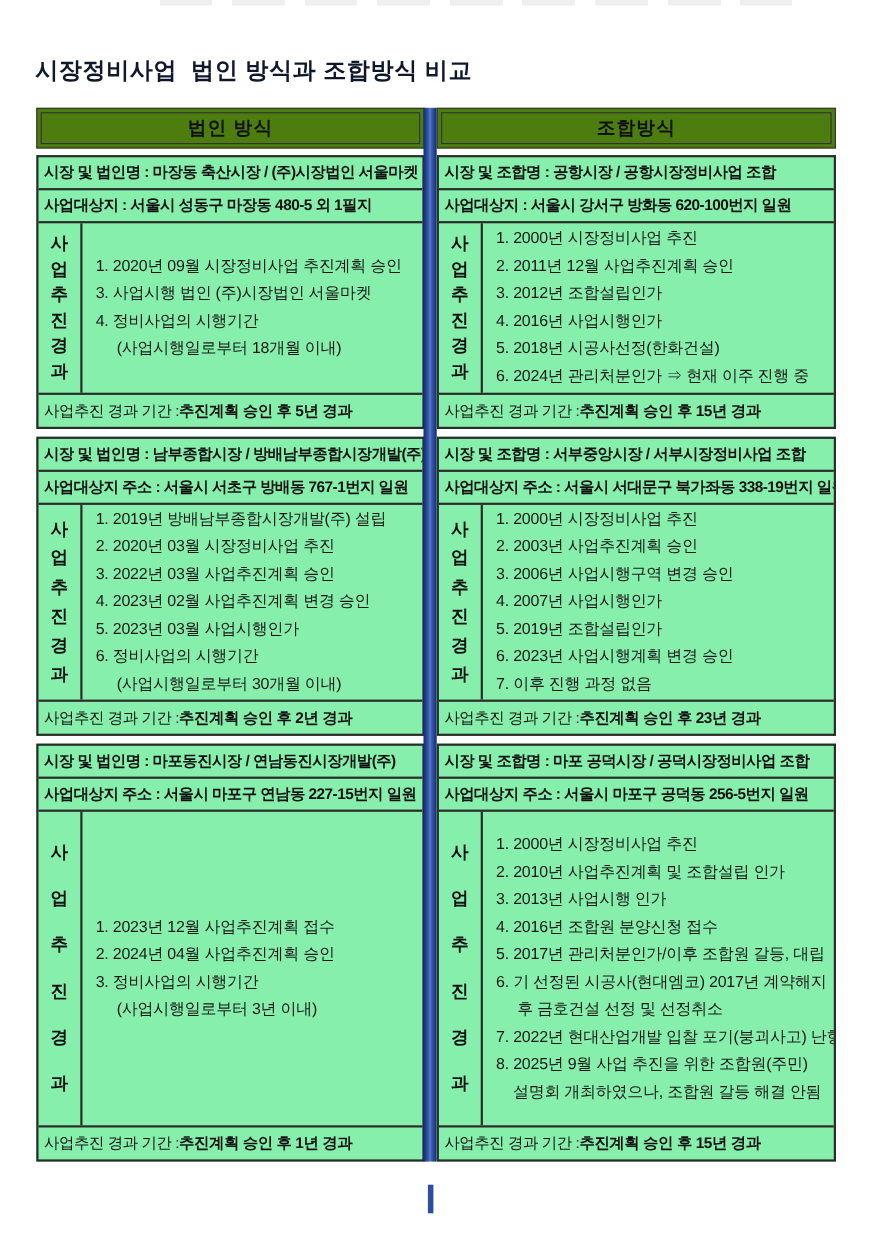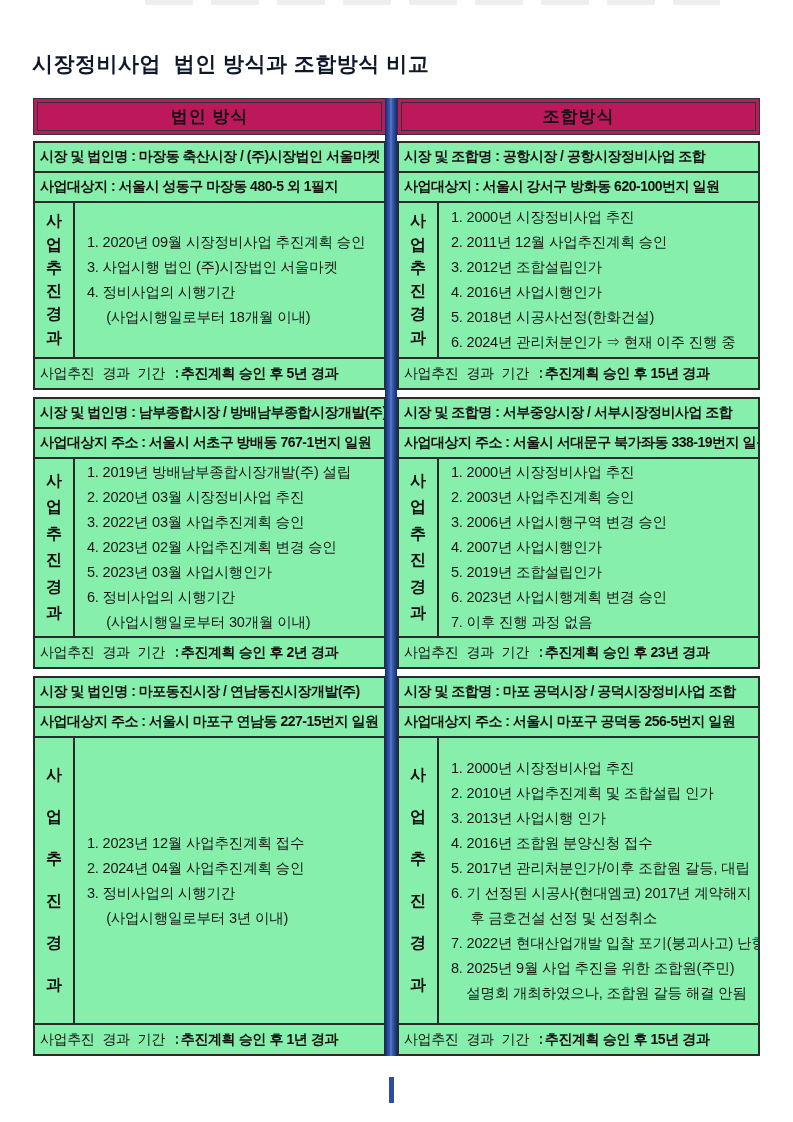--- a/index.html
+++ b/index.html
@@ -26,21 +26,21 @@
   .col-left  { left: 0;    width: 353px; }
   .col-right { left: 364px; width: 363px; }
   .divider {
     position: absolute; left: 352px; top: 0; width: 12px; height: 958px;
     background: linear-gradient(90deg,#0f2c70,#3b5cad 38%,#5b7bd0 50%,#3b5cad 62%,#0f2c70);
   }
   .divider-tick {
     position: absolute; left: 356px; top: 979px; width: 5px; height: 26px;
     background: #2f4da0;
   }
-  .hdr { height: 37px; border: 1.5px solid #333; padding: 3px; margin-bottom: 6px; background: #be185d; }
+  .hdr { height: 37px; border: 1.5px solid #333; padding: 3px; margin-bottom: 6px; background: #4d7c0f; }
   .hdr-in {
     height: 100%; border: 1.5px solid #333;
     display: flex; align-items: center; justify-content: center;
     font-weight: 700; font-size: 17px; letter-spacing: 1px;
   }
   .section {
     border: 2px solid #2b2b2b; display: flex; flex-direction: column;
     margin-bottom: 7px; background: #86efac;
   }
   .s1 { height: 249px; } .s2 { height: 272px; } .s3 { height: 380px; }
@@ -57,21 +57,21 @@
     flex: 0 0 40px; border-right: 2px solid #2b2b2b;
     display: flex; flex-direction: column; justify-content: space-evenly; align-items: center;
     font-weight: 700; font-size: 16px; padding: 6px 0;
   }
   .items {
     flex: 1 1 auto; display: flex; flex-direction: column; justify-content: center;
     padding: 4px 2px 4px 12px; overflow: hidden;
   }
   .li { white-space: pre; font-size: 14.5px; line-height: 25px; color: #161616; letter-spacing: -0.2px; }
   .period { height: 31px; border-top: 2px solid #2b2b2b; font-size: 14px; letter-spacing: -0.4px; }
-  .plabel { font-weight: 400; font-family: Liberation Mono, monospace; }
+  .plabel { font-weight: 400; }
   .pvalue { font-weight: 700; text-align: right; }
 </style>
 </head>
 <body>
 
 <div class="scan-artifact"></div>
 
 <h1 class="doc-title">시장정비사업  법인 방식과 조합방식 비교</h1>
 
 <div class="tablewrap">

